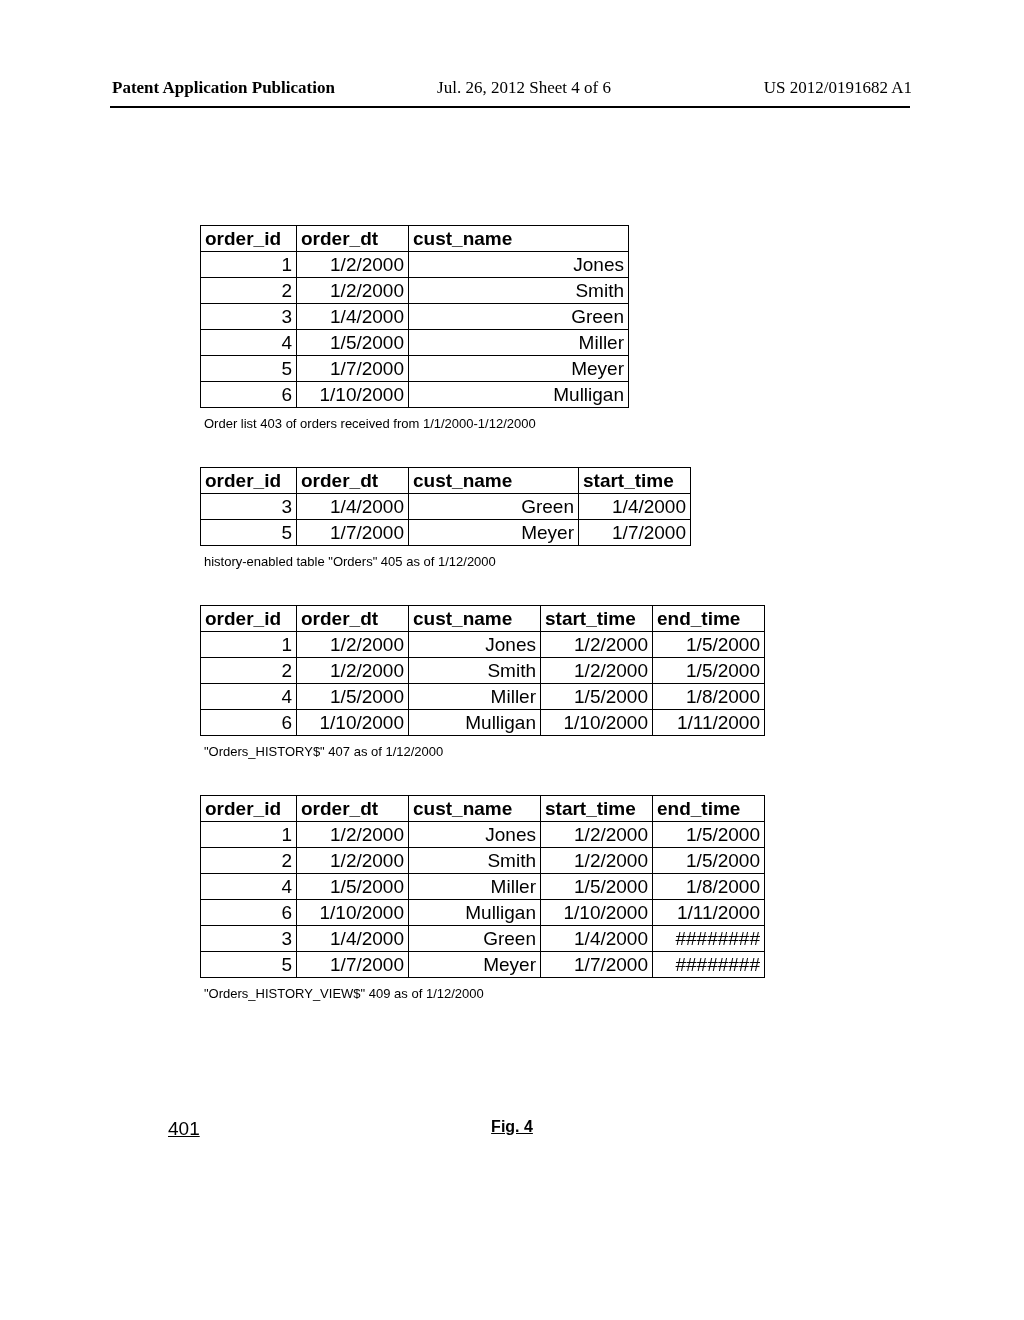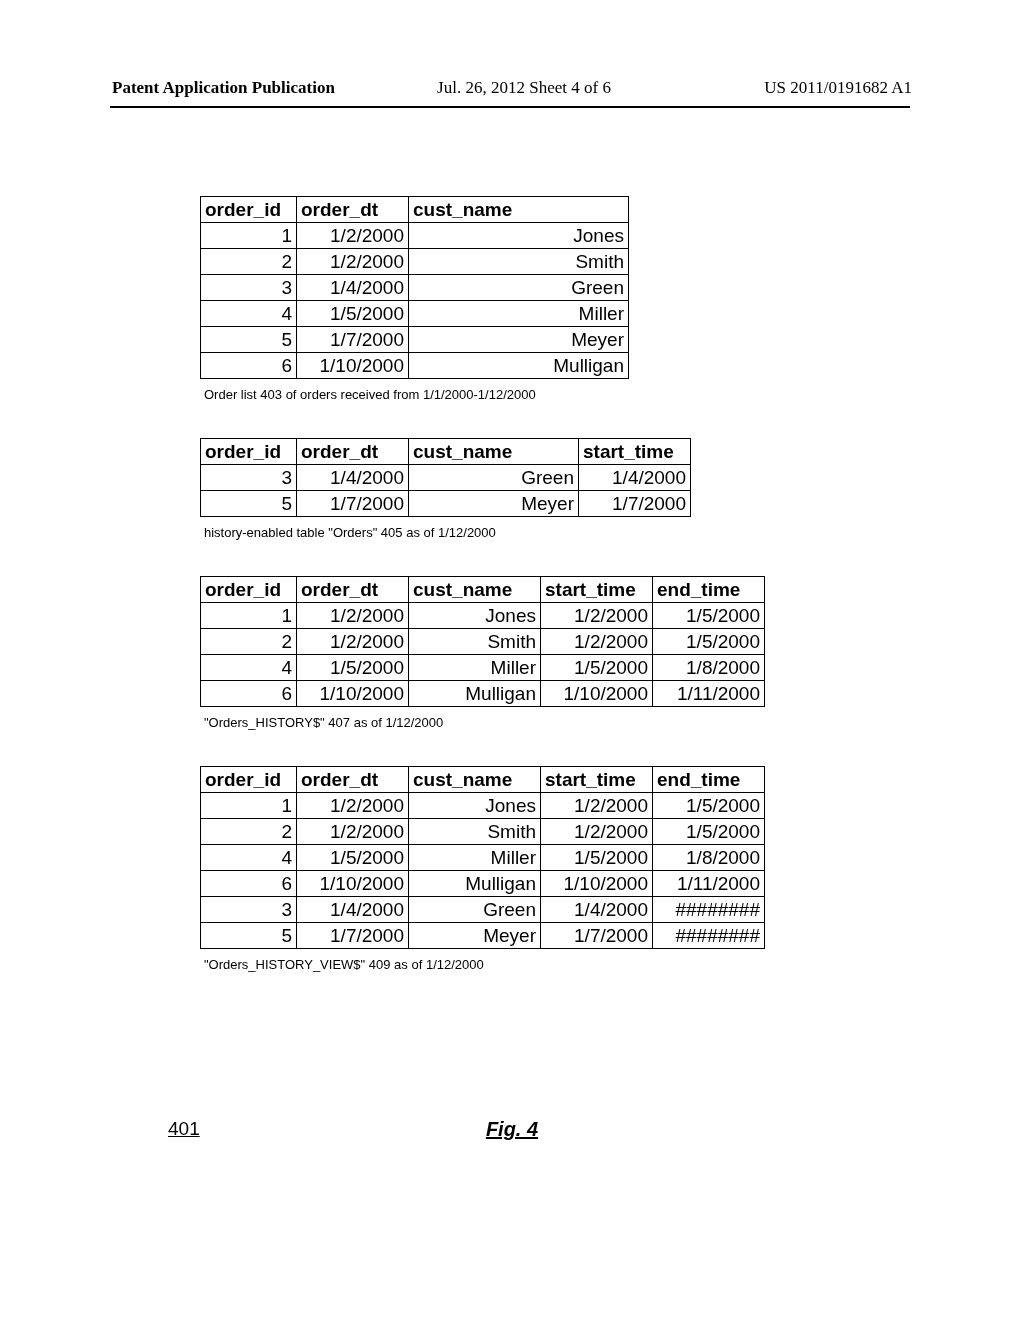--- a/index.html
+++ b/index.html
@@ -4,45 +4,45 @@
   <style>
     * { margin: 0; padding: 0; box-sizing: border-box; }
     html, body { width: 1024px; height: 1320px; background: #fff; font-family: "Times New Roman", Times, serif; }
     .page { width: 1024px; height: 1320px; position: relative; padding: 0; }
     .header { position: absolute; top: 78px; left: 0; width: 1024px; display: flex; justify-content: space-between; padding: 0 112px; font-size: 17px; }
     .header .left { font-weight: bold; }
     .header .center { position: absolute; left: 12px; width: 1024px; text-align: center; }
     .header .right { font-weight: normal; }
     .rule { position: absolute; top: 106px; left: 110px; width: 800px; border-top: 2px solid #000; }
     .content { position: absolute; top: 196px; left: 200px; width: 620px; }
-    table { border-collapse: collapse; margin-bottom: 8px; }
+    table { border-collapse: collapse; margin-bottom: 8px; margin-top: 29px; }
     table th, table td { border: 1px solid #000; font-family: Arial, Helvetica, sans-serif; font-size: 19px; height: 26px; padding: 0 4px; white-space: nowrap; }
     table th { text-align: left; font-weight: bold; }
     .col-order-id { width: 96px; text-align: right; }
     .col-order-dt { width: 112px; text-align: right; }
     .col-cust-name { width: 220px; text-align: right; }
     .col-start-time { width: 112px; text-align: right; }
     .col-end-time { width: 112px; text-align: right; }
     th.col-order-id, th.col-order-dt, th.col-cust-name, th.col-start-time, th.col-end-time { text-align: left; }
     .caption { font-family: Arial, Helvetica, sans-serif; font-size: 13px; margin: 6px 0 36px 4px; }
     .figrow { position: absolute; left: 0; width: 1024px; top: 1118px; }
     .figlabel { position: absolute; left: 168px; font-family: Arial, Helvetica, sans-serif; font-size: 19px; text-decoration: underline; }
-    .figtitle { position: absolute; left: 0; width: 1024px; text-align: center; font-family: Arial, Helvetica, sans-serif; font-size: 20px; font-weight: bold; text-decoration: underline; font-style: italic; }
+    .figtitle { position: absolute; left: 0; width: 1024px; text-align: center; font-family: Arial, Helvetica, sans-serif; font-size: 16px; font-weight: bold; text-decoration: underline; }
     
     .table2 .col-cust-name { width: 170px; }
     .table3 .col-cust-name, .table4 .col-cust-name { width: 132px; }
   </style>
 </head>
 <body>
 
 <div class="page">
   <div class="header">
     <span class="left">Patent Application Publication</span>
     <span class="center">Jul. 26, 2012  Sheet 4 of 6</span>
-    <span class="right">US 2011/0191682 A1</span>
+    <span class="right">US 2012/0191682 A1</span>
   </div>
   <div class="rule"></div>
 
   <div class="content">
 
     <table class="table1">
       <tbody>
           <tr>
         <th class="col-order-id">order_id</th>
         <th class="col-order-dt">order_dt</th>

